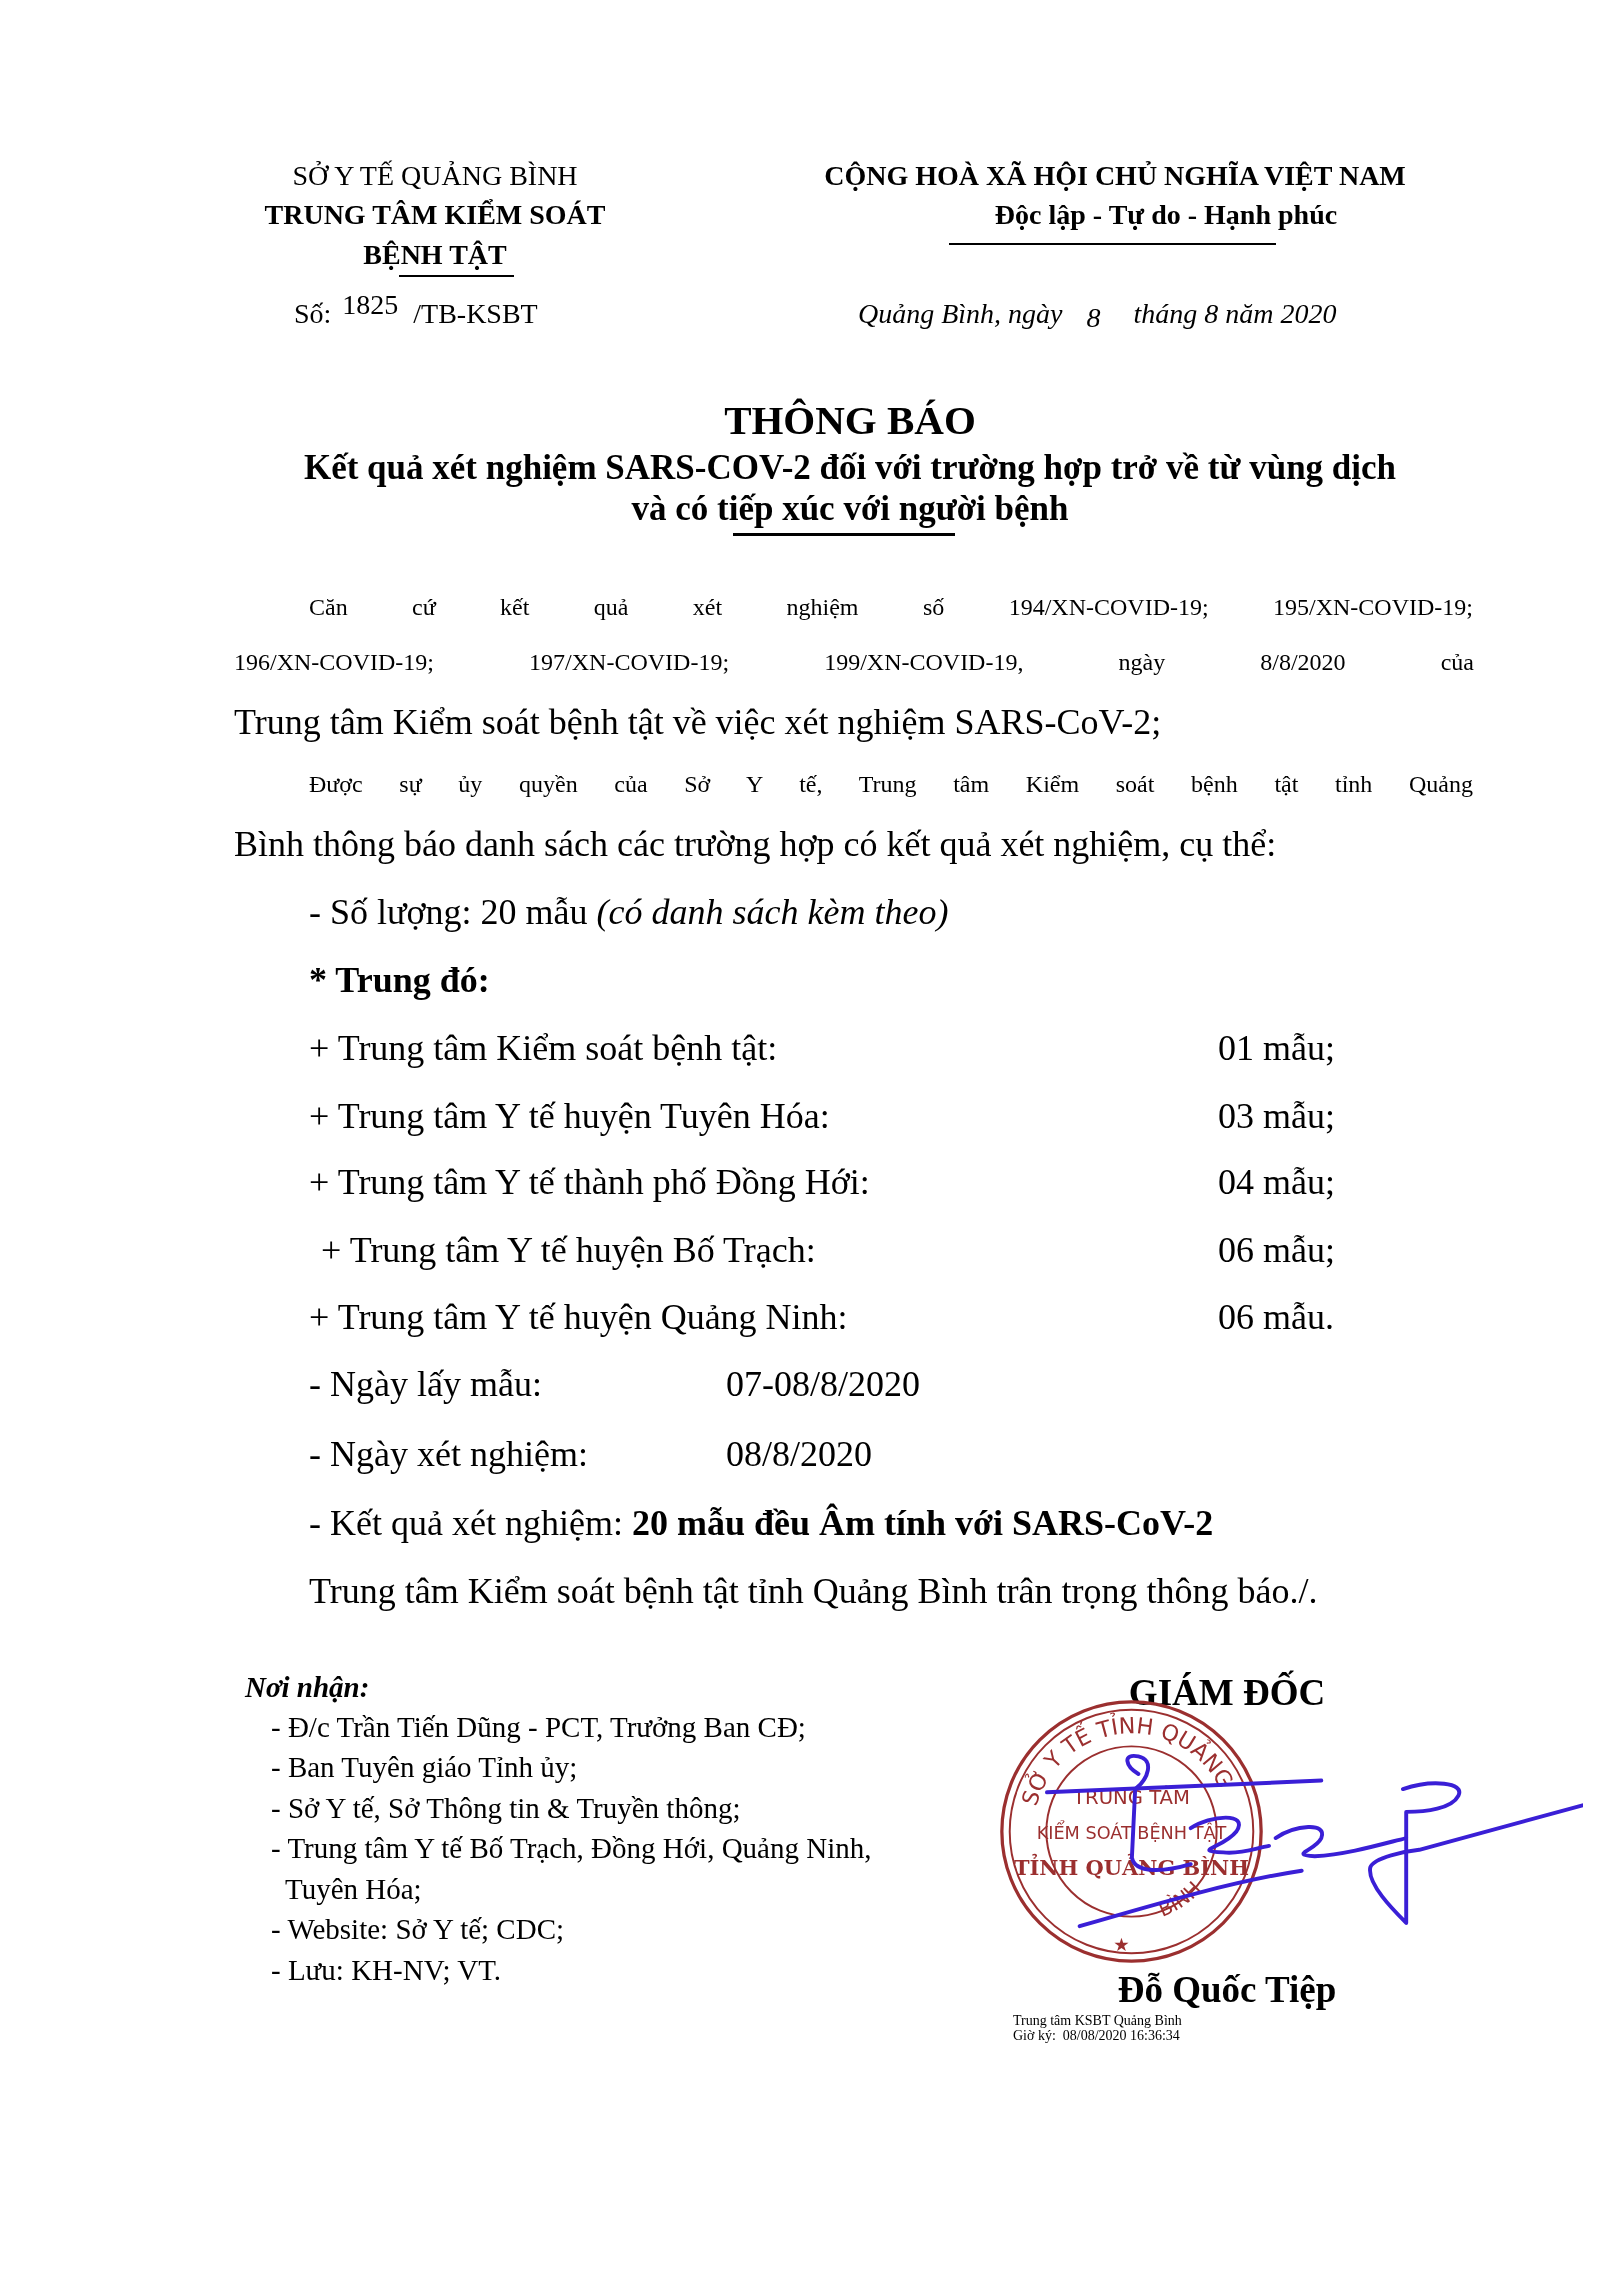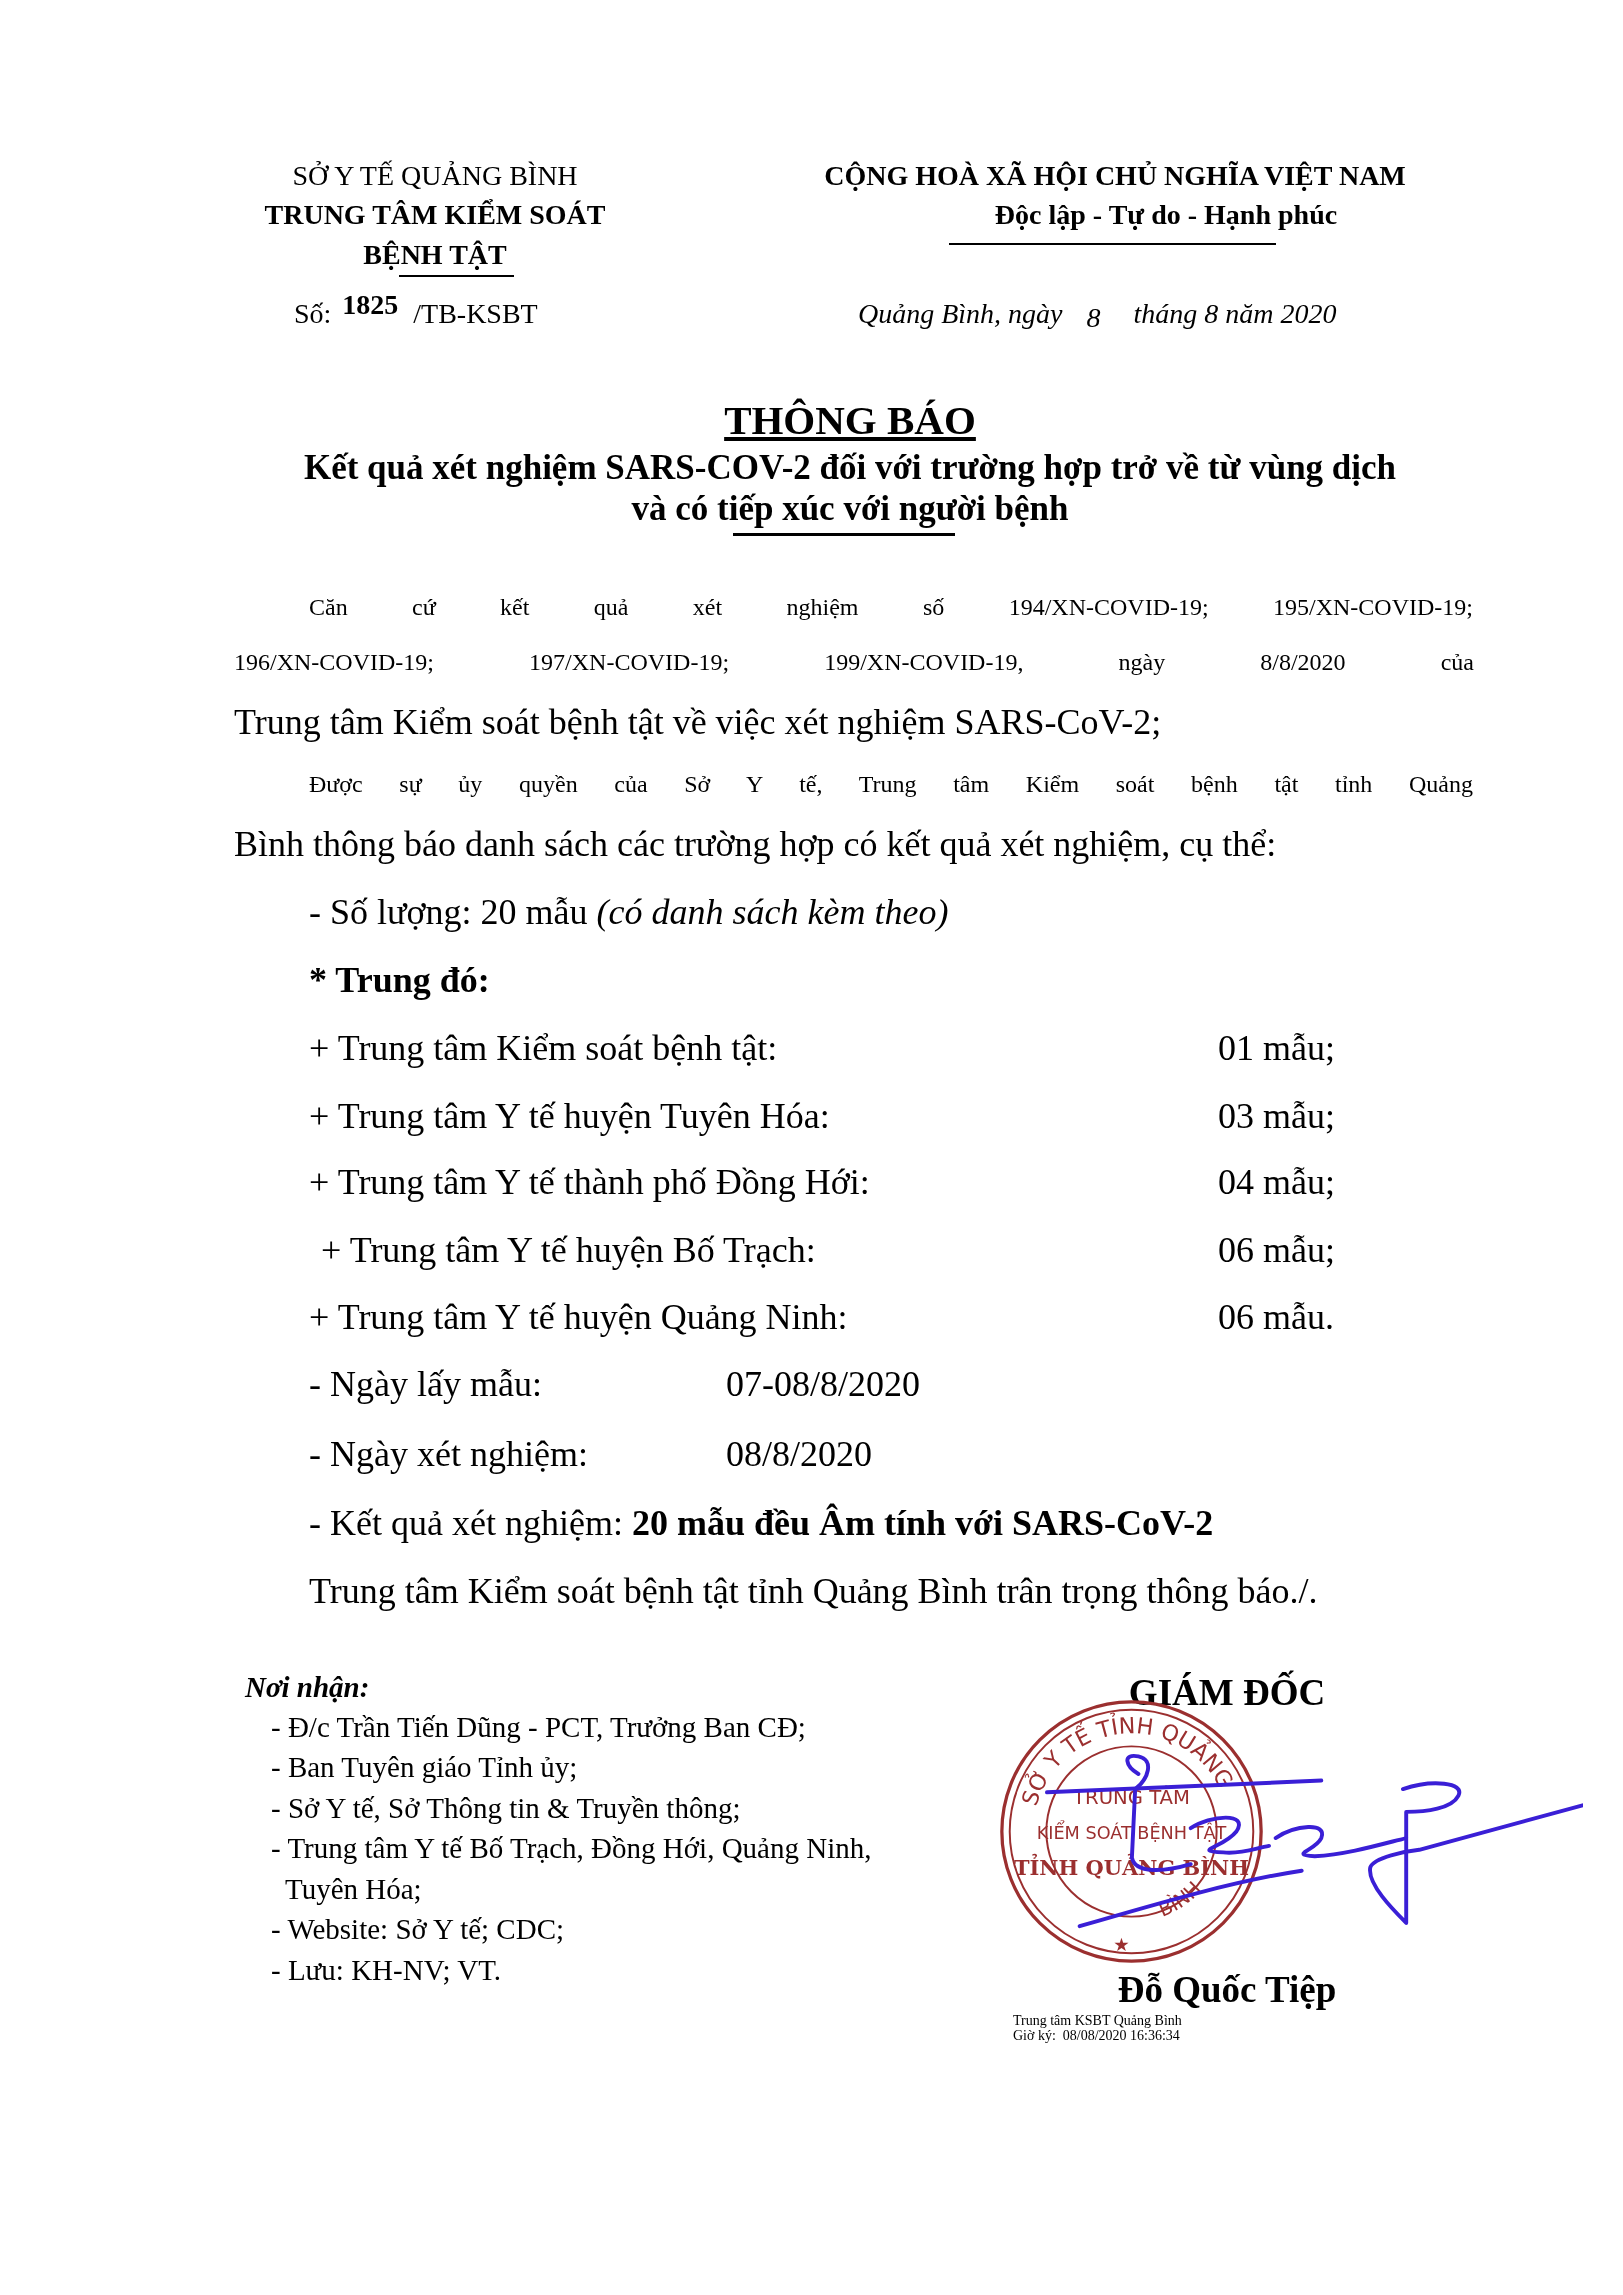--- a/index.html
+++ b/index.html
@@ -21,35 +21,35 @@
 </head>
 <body>
 
 <div class="abs cx hdr" style="left:435px; top:162px;">SỞ Y TẾ QUẢNG BÌNH</div>
 <div class="abs cx hdr b" style="left:435px; top:201px;">TRUNG TÂM KIỂM SOÁT</div>
 <div class="abs cx hdr b" style="left:435px; top:241px;">BỆNH TẬT</div>
 <div class="rule" style="left:399px; top:275px; width:115px; height:2px;"></div>
 
 <div class="abs hdr" style="left:294px; top:300px;">
   <span>Số:</span>
-  <span style="position:relative; top:-9.2px; margin-left:3.9px;font-weight:bold;">1825</span>
+  <span style="position:relative; top:-9.2px; margin-left:3.9px;">1825</span>
   <span style="margin-left:8px;">/TB-KSBT</span>
 </div>
 
 <div class="abs cx hdr b" style="left:1115px; top:162px;">CỘNG HOÀ XÃ HỘI CHỦ NGHĨA VIỆT NAM</div>
 <div class="abs cx hdr b" style="left:1166px; top:201px;">Độc lập - Tự do - Hạnh phúc</div>
 <div class="rule" style="left:949px; top:243px; width:327px; height:2px;"></div>
 
 <div class="abs hdr i" style="left:858px; top:300px;">
   <span>Quảng Bình, ngày</span>
   <span style="margin-left:17px; position:relative; top:3.9px;">8</span>
   <span style="margin-left:26px;">tháng 8 năm 2020</span>
 </div>
 
-<div class="abs cx b" style="left:850px; top:396px; font-size:41px;text-decoration:underline;">THÔNG BÁO</div>
+<div class="abs cx b" style="left:850px; top:396px; font-size:41px;">THÔNG BÁO</div>
 <div class="abs cx b" style="left:850px; top:448px; font-size:35px;">Kết quả xét nghiệm SARS-COV-2 đối với trường hợp trở về từ vùng dịch</div>
 <div class="abs cx b" style="left:850px; top:489px; font-size:35px;">và có tiếp xúc với người bệnh</div>
 <div class="rule" style="left:733px; top:533px; width:222px; height:2.6px;"></div>
 
 <div class="just" style="left:309px; width:1164px; top:595px;">Căn cứ kết quả xét nghiệm số 194/XN-COVID-19; 195/XN-COVID-19;</div>
 <div class="just" style="top:650px;">196/XN-COVID-19; 197/XN-COVID-19; 199/XN-COVID-19, ngày 8/8/2020 của</div>
 <div class="abs body" style="left:234px; top:704px;">Trung tâm Kiểm soát bệnh tật về việc xét nghiệm SARS-CoV-2;</div>
 
 <div class="just" style="left:309px; width:1164px; top:772px;">Được sự ủy quyền của Sở Y tế, Trung tâm Kiểm soát bệnh tật tỉnh Quảng</div>
 <div class="abs body" style="left:234px; top:826px;">Bình thông báo danh sách các trường hợp có kết quả xét nghiệm, cụ thể:</div>

